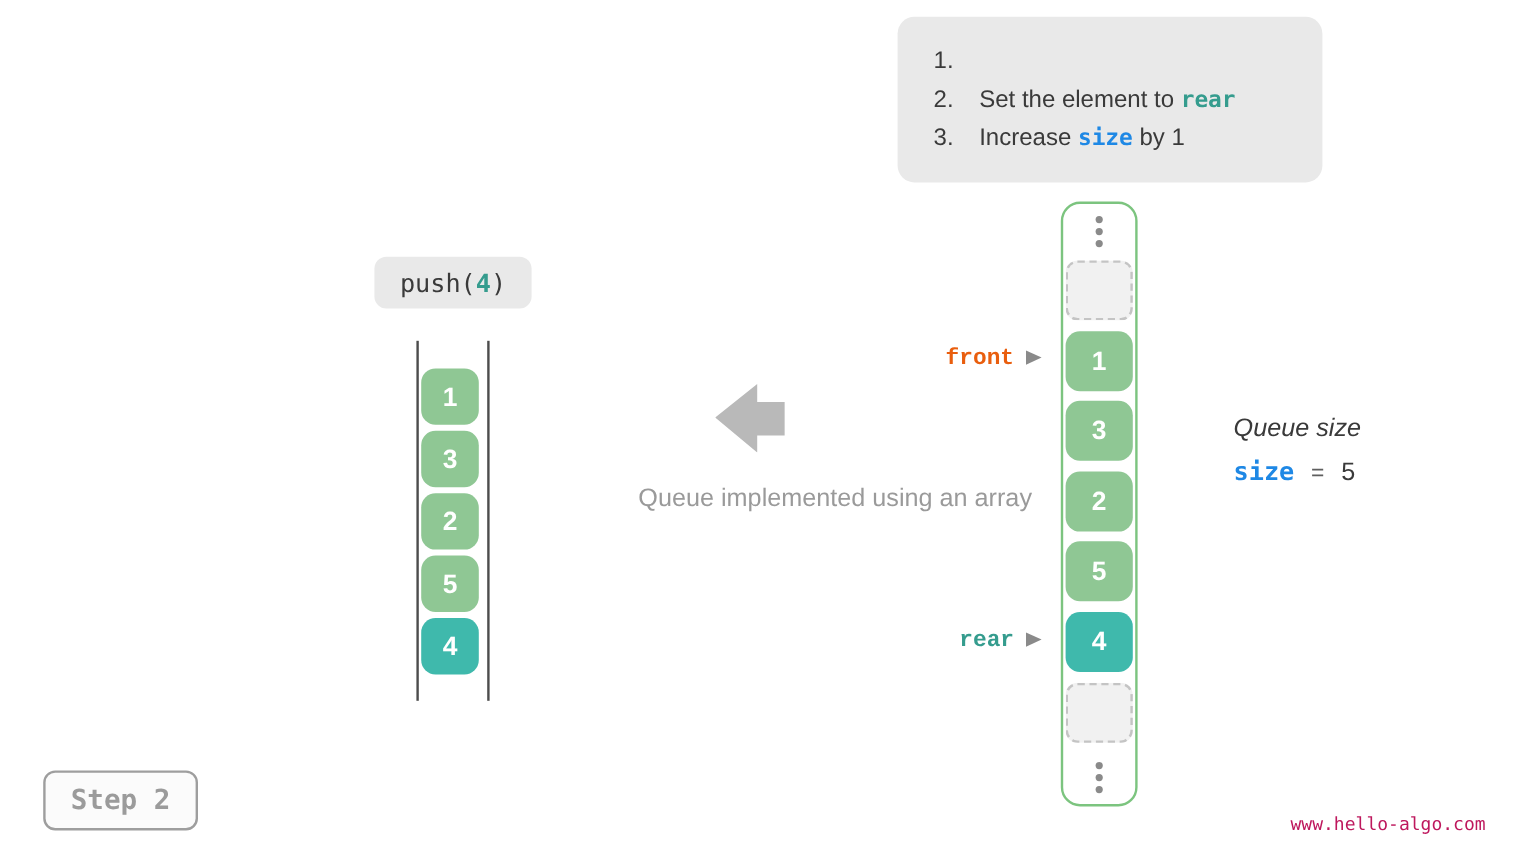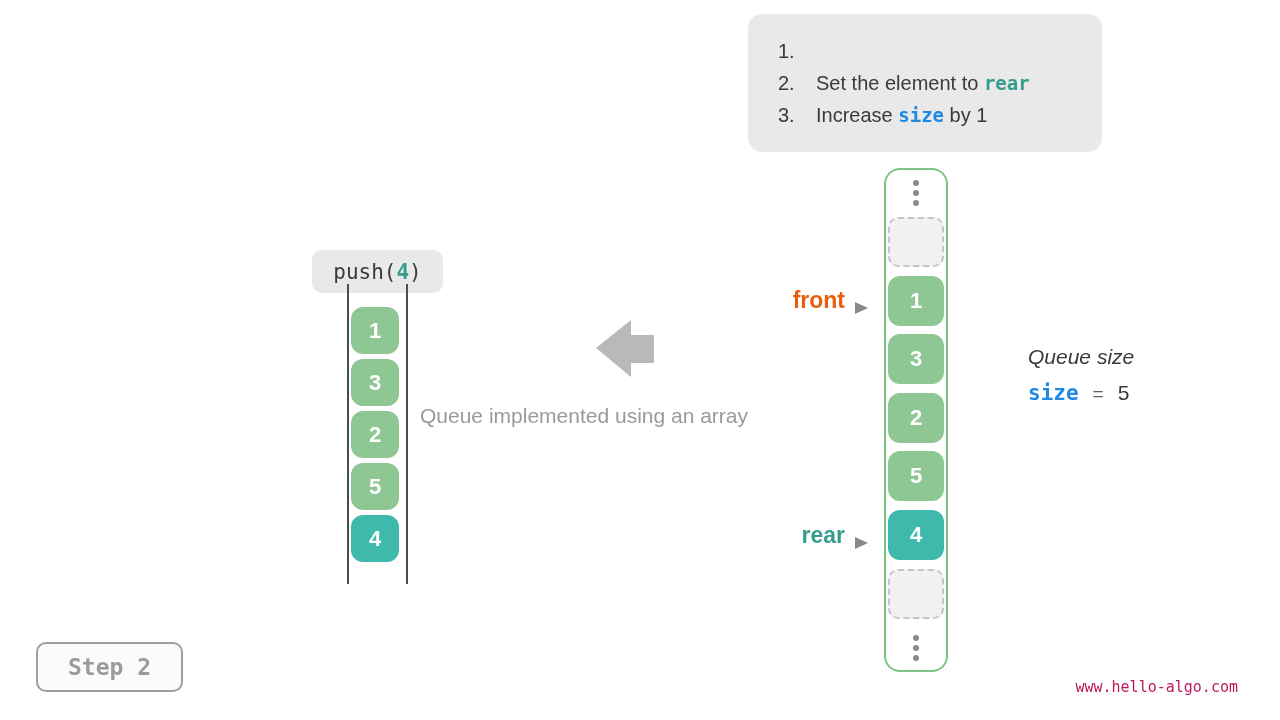--- a/index.html
+++ b/index.html
@@ -19,40 +19,40 @@
   .instr-num{width:38px;flex:0 0 38px;}
   .code{font-family:"DejaVu Sans Mono", monospace;font-weight:bold;font-size:19px;}
   .code-teal{color:#359c8e;}
   .code-blue{color:#1e88e5;text-align:right;}
 
   
   .push-badge{
     position:absolute;left:312px;top:214px;width:131px;height:43px;
     background:#e9e9e9;border-radius:10px;
     display:flex;align-items:center;justify-content:center;
-    font-family:"DejaVu Sans Mono", monospace;font-size:21px;color:#3a3a3a;margin-top:36px;
+    font-family:"DejaVu Sans Mono", monospace;font-size:21px;color:#3a3a3a;
   }
   .push-badge .code{font-size:21px;}
 
   
   .stack-line{position:absolute;width:2px;background:#4c4c4c;top:284px;height:300px;}
   .stack-line.left{left:347px;}
   .stack-line.right{left:406px;}
   .stack-cells{position:absolute;left:351px;top:307px;display:flex;flex-direction:column;gap:5px;}
   .cell{
     width:48px;height:47px;border-radius:12px;background:#8fc794;
     display:flex;align-items:center;justify-content:center;
     color:#ffffff;font-weight:bold;font-size:22px;
   }
   .cell.teal{background:#3fb9ac;}
 
   
   .big-arrow{position:absolute;left:596px;top:320px;}
   .caption{
-    position:absolute;left:420px;top:404px;width:440px;text-align:left;
+    position:absolute;left:420px;top:404px;width:440px;text-align:right;
     font-size:21px;color:#9a9a9a;
   }
 
   
   .array-box{
     position:absolute;left:884px;top:168px;width:64px;height:504px;
     border:2px solid #7cc47f;border-radius:16px;box-sizing:border-box;background:#ffffff;
   }
   .acell{
     position:absolute;left:2px;width:56px;height:50px;border-radius:12px;
@@ -64,42 +64,42 @@
     background:#f1f1f1;border:2px dashed #c4c4c4;border-radius:10px;box-sizing:border-box;
   }
   .dots{
     position:absolute;left:0;width:60px;display:flex;flex-direction:column;
     align-items:center;gap:4px;
   }
   .dot{width:6px;height:6px;border-radius:50%;background:#8a8a8a;}
 
   
   .pointer{
-    position:absolute;right:412px;display:flex;align-items:flex-end;gap:10px;
-    font-family:Liberation Sans, sans-serif;font-weight:bold;font-size:23px;
+    position:absolute;right:412px;display:flex;align-items:center;gap:10px;
+    font-family:Liberation Mono, monospace;font-weight:bold;font-size:19px;
   }
   .pointer.front{top:287px;color:#e95e0e;}
   .pointer.rear{top:522px;color:#359c8e;}
   .tri{
     width:0;height:0;border-top:6px solid transparent;border-bottom:6px solid transparent;
     border-left:13px solid #8a8a8a;
   }
 
   
   .qsize-title{position:absolute;left:1028px;top:345px;font-size:21px;color:#3a3a3a;font-style:italic;}
   .qsize-line{
     position:absolute;left:1028px;top:381px;display:flex;align-items:baseline;gap:14px;
     font-size:21px;color:#3a3a3a;
   }
   .qsize-line .code{font-size:21px;}
   .qsize-eq{color:#5f5f5f;font-size:19px;}
 
   
   .step-badge{
-    position:absolute;left:36px;top:642px;width:147px;height:50px;
+    position:absolute;left:36px;top:642px;width:129px;height:50px;
     border:2px solid #9e9e9e;border-radius:10px;background:#fbfbfb;box-sizing:border-box;
     display:flex;align-items:center;justify-content:center;
     font-family:"DejaVu Sans Mono", monospace;font-weight:bold;font-size:23px;color:#9b9b9b;
   }
 
   
   .watermark{
     position:absolute;right:42px;top:678px;
     font-family:"DejaVu Sans Mono", monospace;font-size:15px;color:#be185d;
   }

